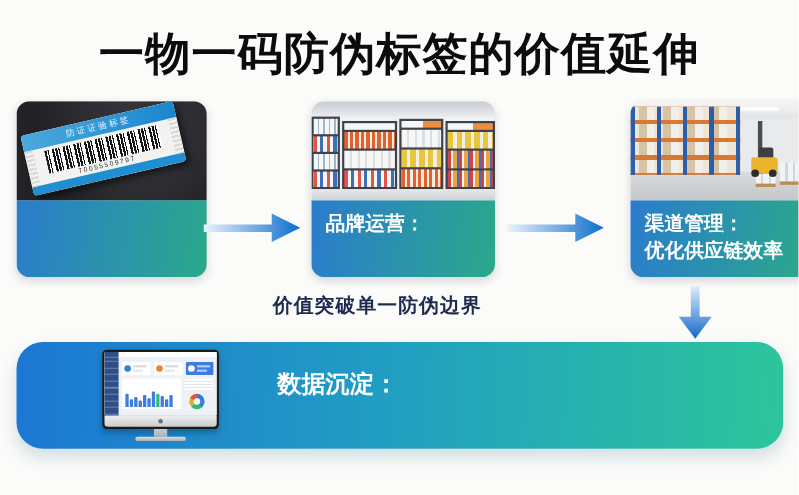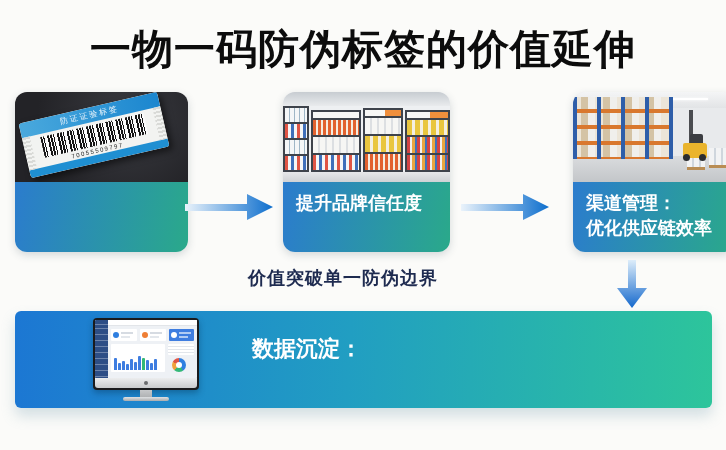--- a/index.html
+++ b/index.html
@@ -109,21 +109,21 @@
 
   
   .flow-caption {
     position:absolute; left:248px; top:266px;
     font-size:18px; font-weight:600; color:#1e2b50; letter-spacing:1px;
   }
 
   
   .banner {
     position:absolute; left:15px; top:311px; width:697px; height:97px;
-    border-radius:6px;
+    border-radius:24px;
     background:linear-gradient(92deg,#1c77d3 0%,#219ec2 48%,#2dc59b 100%);
     box-shadow:0 8px 14px rgba(120,160,175,.30);
   }
   .banner-text { position:absolute; left:237px; top:23px;
     color:#fff; font-weight:700; font-size:22px; line-height:29px; white-space:nowrap; }
 
   
   .imac { position:absolute; left:78px; top:7px; width:106px; }
   .imac-frame { height:72px; background:#1a1b1d; border-radius:4px; padding:2px;
     box-shadow:0 3px 6px rgba(0,40,70,.35); }
@@ -218,21 +218,21 @@
       </div>
       <div class="unit" style="left:122px;width:45px;top:18px;bottom:10px;">
         <div class="sign orange"></div>
           <div class="row r-yellow"></div>
           <div class="row r-multi"></div>
           <div class="row r-multi"></div>
       </div>
       <div class="store-floor"></div>
     </div>
     <div class="caption">
-      <div>提升品牌信任度</div>
+      <div>品牌运营：</div>
     </div>
   </div>
 
   <svg class="arrow" id="arrow2" width="88" height="28" viewBox="0 0 88 28">
     <defs>
         <linearGradient id="gA2" x1="0" y1="0" x2="1" y2="0">
       <stop offset="0" stop-color="#eaf3fb"></stop>
           <stop offset="1" stop-color="#0d6ecd"></stop>
     </linearGradient>
       </defs>

